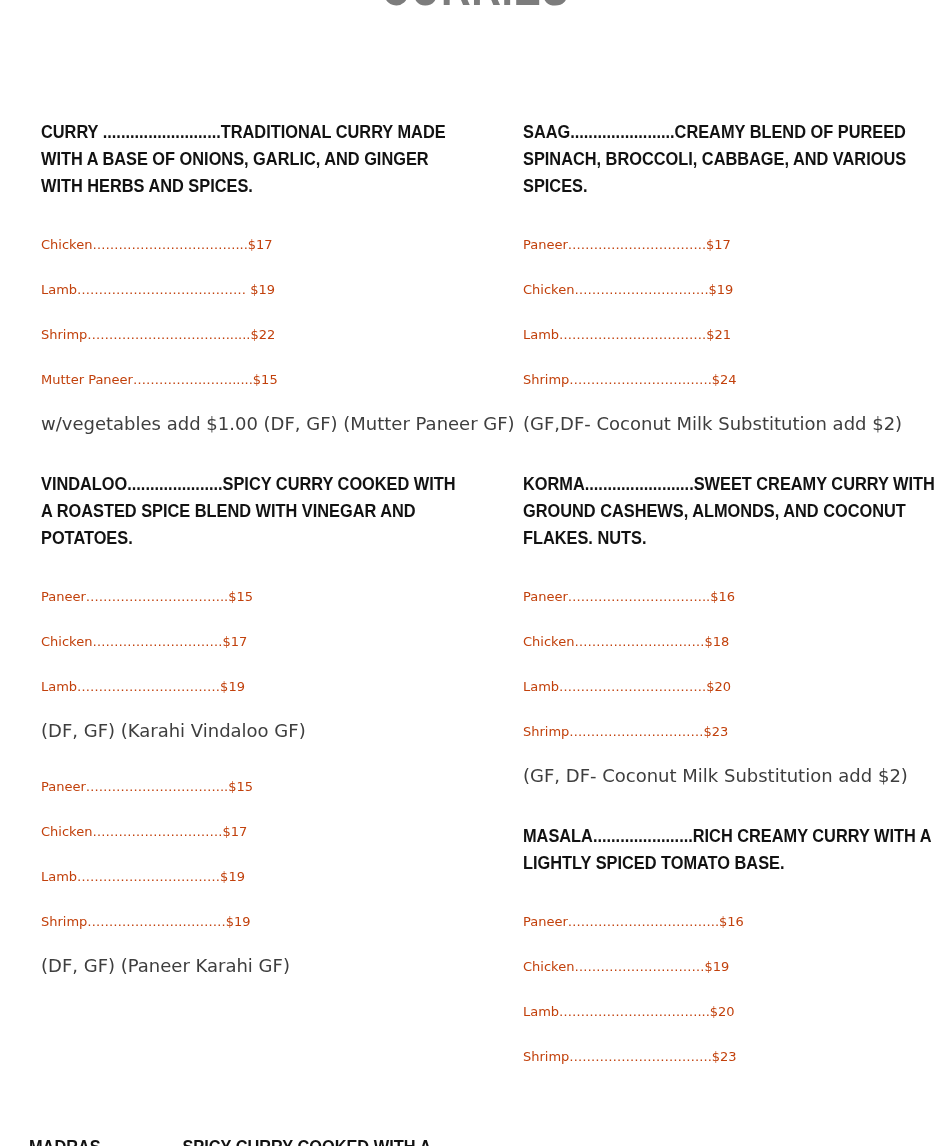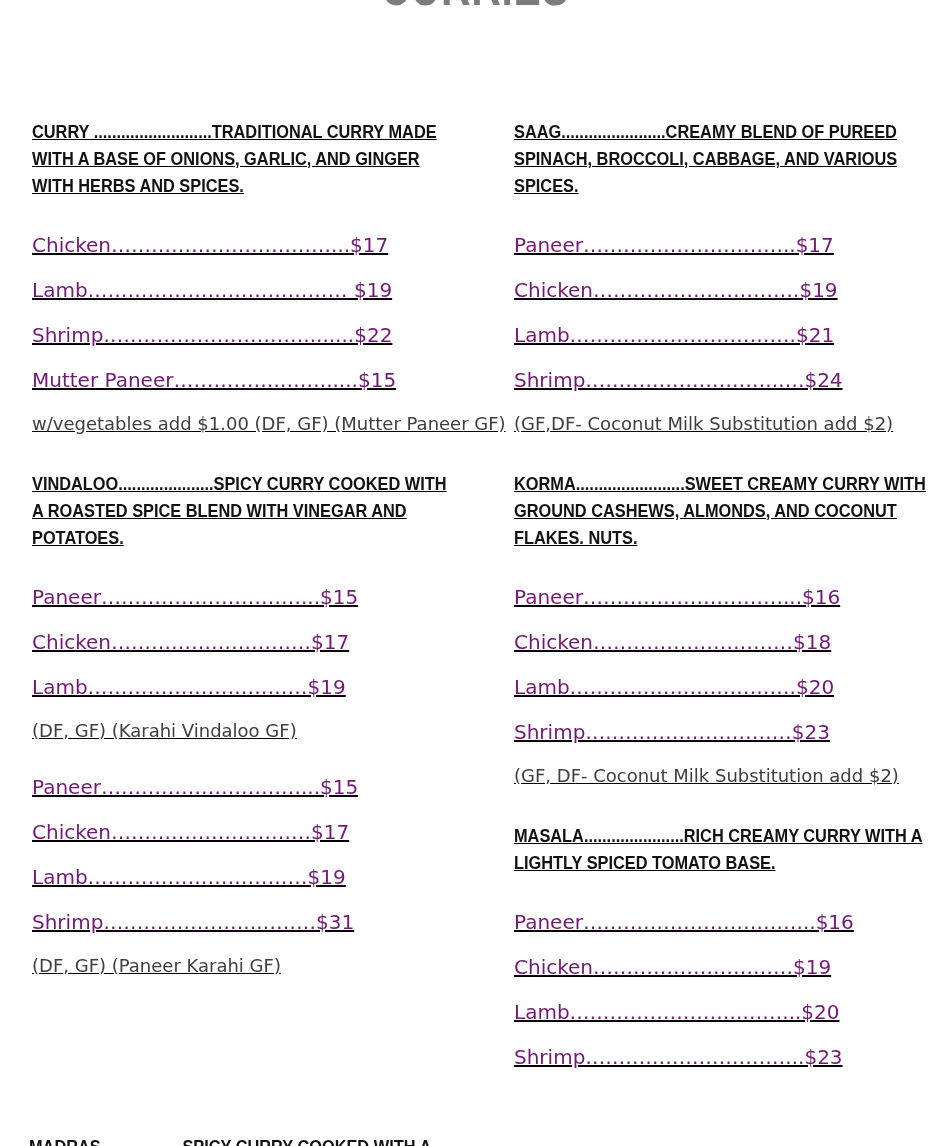--- a/index.html
+++ b/index.html
@@ -31,40 +31,40 @@
     white-space: nowrap;
   }
   .menu {
     position: absolute;
     top: 118px; left: 29px;
     display: grid;
     grid-template-columns: 405px 405px;
     column-gap: 77px;
   }
   .menu-col { width: 405px; }
-  .menu-section { margin: 0 0 37px 3px; text-decoration: underline; }
+  .menu-section { margin: 0 0 37px 12px; }
   .section-heading {
     margin: 0 0 36px 0;
     font-family: "Liberation Sans", sans-serif;
     font-weight: 700;
     font-size: 19px;
     line-height: 27px;
     color: #121212;
   }
   .heading-line {
     display: block;
     white-space: nowrap;
     transform: scaleX(0.86);
     transform-origin: 0 50%;
   }
   .menu-item {
-    font-size: 20px;
+    font-size: 13px;
     line-height: 20px;
     margin-bottom: 25px;
-    color: #701a75;
+    color: #c2410c;
     white-space: nowrap;
   }
   .section-note {
     font-size: 18px;
     line-height: 18px;
     color: #3e3e3e;
     white-space: nowrap;
   }
   .partial-heading {
     position: absolute;
@@ -107,21 +107,21 @@
         <div class="menu-item">Paneer…………………………...$15</div>
         <div class="menu-item">Chicken…………………………$17</div>
         <div class="menu-item">Lamb……………………………$19</div>
         <div class="section-note">(DF, GF) (Karahi Vindaloo GF)</div>
       </section>
 
       <section class="menu-section">
         <div class="menu-item">Paneer…………………………...$15</div>
         <div class="menu-item">Chicken…………………………$17</div>
         <div class="menu-item">Lamb……………………………$19</div>
-        <div class="menu-item">Shrimp…………………..………$31</div>
+        <div class="menu-item">Shrimp…………………..………$19</div>
         <div class="section-note">(DF, GF) (Paneer Karahi GF)</div>
       </section>
 
     </div>
 
     <div class="menu-col">
 
       <section class="menu-section">
         <h3 class="section-heading">
           <span class="heading-line">SAAG.......................CREAMY BLEND OF PUREED</span>

